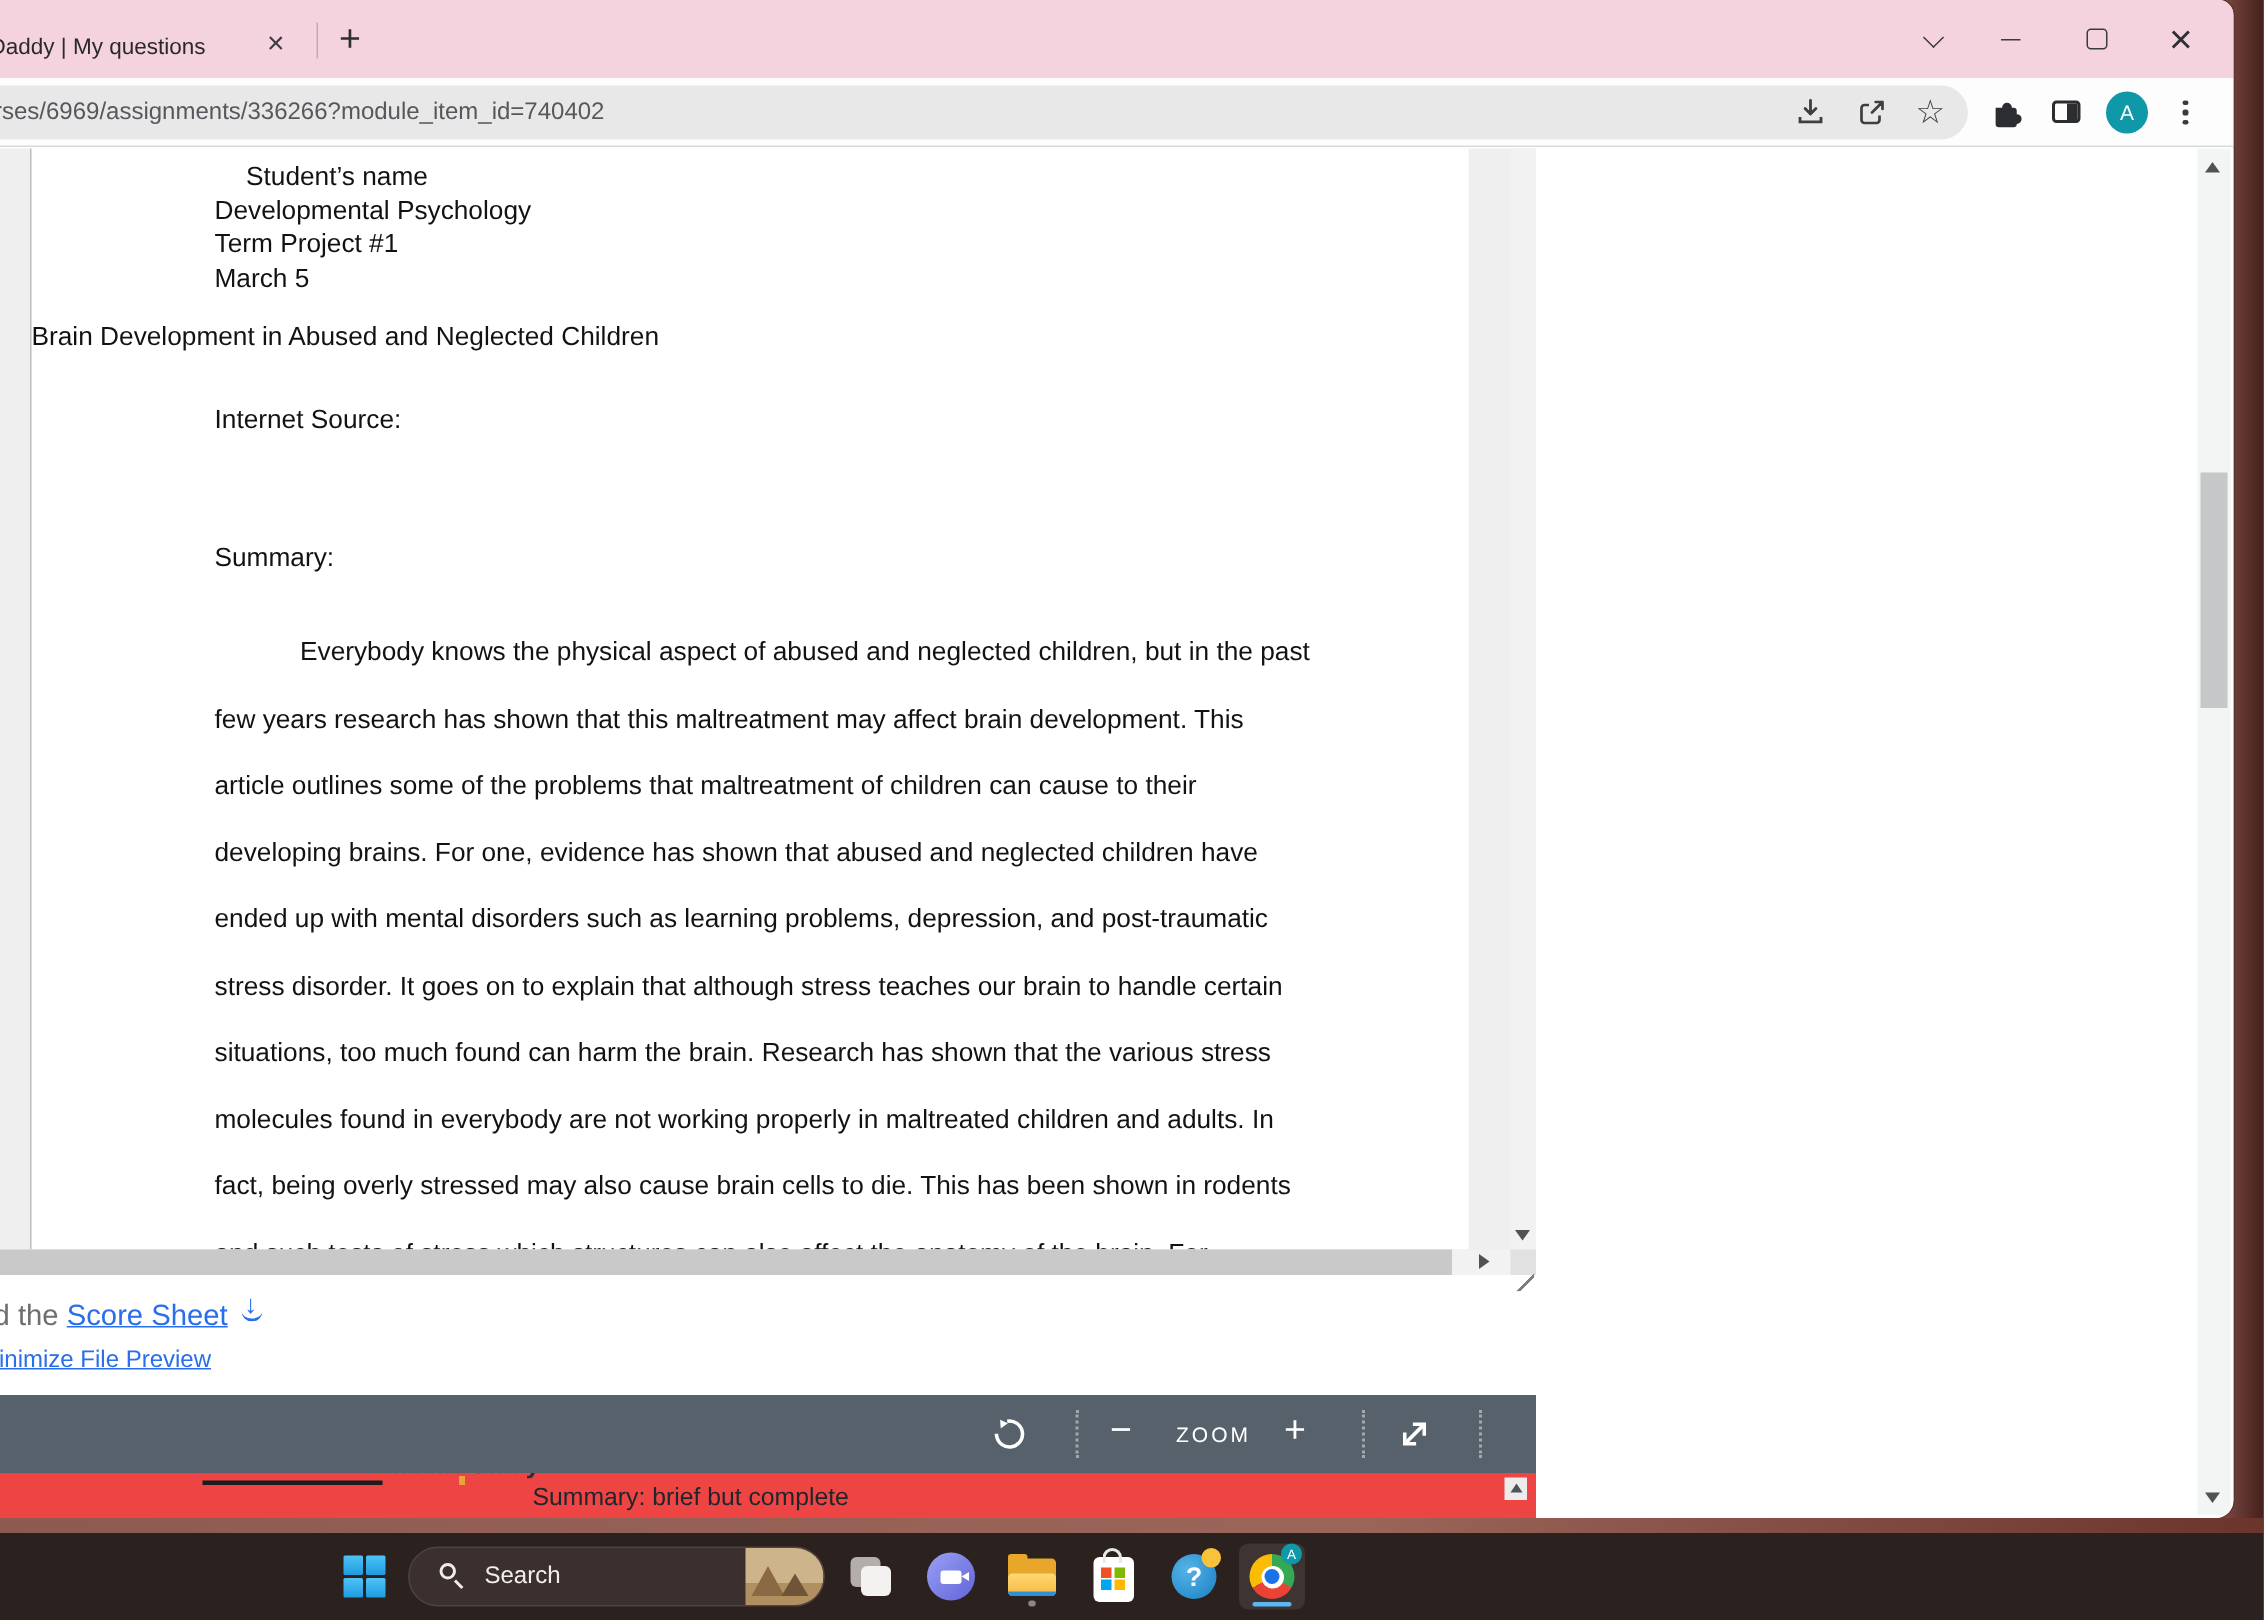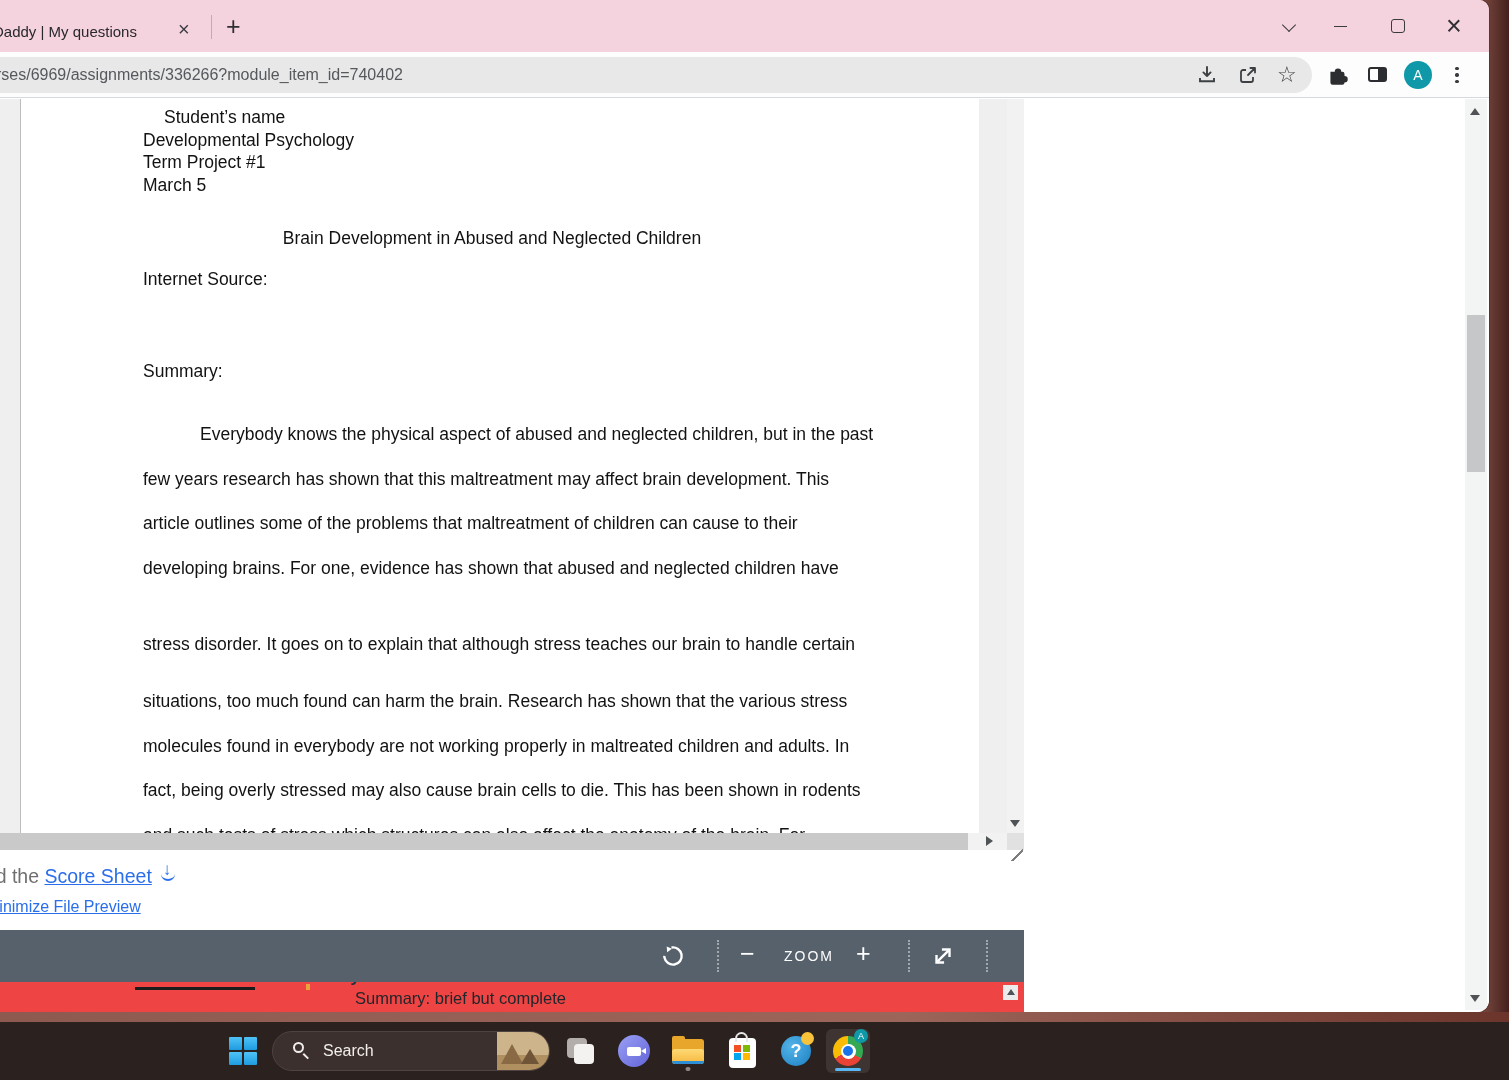--- a/index.html
+++ b/index.html
@@ -33,25 +33,25 @@
     color:#fff;font-size:14px;text-align:center;line-height:28px;}
   .dots{position:absolute;left:1452px;top:11px;width:10px;height:24px;display:flex;flex-direction:column;align-items:center;justify-content:center;gap:3px;}
   .dots i{width:3.4px;height:3.4px;border-radius:50%;background:#3a3b3e;}
   
   .content{position:absolute;left:0;top:99px;right:0;bottom:0;background:#fff;}
   .preview1{position:absolute;left:0;top:0;width:1024px;height:751px;background:#efefef;}
   .docpage{position:absolute;left:20px;top:0;width:959px;height:734px;background:#fff;border-left:1px solid #bdbdbd;
     overflow:hidden;font-family:"Liberation Serif",serif;font-size:17.5px;color:#121212;}
   .docpage .line{position:absolute;left:122px;white-space:nowrap;}
   .l-h0{top:8px;margin-left:21px;} .l-h1{top:31px;text-align:center;} .l-h2{top:53px;} .l-h3{top:76px;}
-  .l-title{top:129px;left:0 !important;width:942px;text-align:center;}
+  .l-title{top:115px;left:0 !important;width:942px;}
   .l-src{top:170px;} .l-sum{top:262px;}
   .l-link{top:216px;color:#2323cc;text-decoration:underline;cursor:pointer;}
   .l-b0{top:325px;padding-left:57px;} .l-b1{top:370px;} .l-b2{top:414px;} .l-b3{top:459px;}
-  .l-b4{top:503px;} .l-b5{top:535px;text-align:center;} .l-b6{top:592px;} .l-b7{top:637px;}
+  .l-b4{top:503px;} .l-b5{top:548px;text-align:center;} .l-b6{top:592px;} .l-b7{top:637px;}
   .l-b8{top:681px;} .l-b9{top:726px;}
   .v-scroll{position:absolute;right:0;top:0;width:17px;height:734px;background:#f2f2f2;}
   .h-scroll{position:absolute;left:0;bottom:0;width:1007px;height:17px;background:#f2f2f2;}
   .h-thumb{position:absolute;left:0;top:0;width:968px;height:17px;background:#c9c9c9;}
   .tri-up{width:0;height:0;border-left:5px solid transparent;border-right:5px solid transparent;border-bottom:7px solid #4f5355;}
   .tri-down{width:0;height:0;border-left:5px solid transparent;border-right:5px solid transparent;border-top:7px solid #4f5355;}
   .tri-right{width:0;height:0;border-top:5px solid transparent;border-bottom:5px solid transparent;border-left:7px solid #4f5355;}
   .v-scroll .tri-down{position:absolute;left:3px;bottom:6px;}
   .h-scroll .tri-right{position:absolute;left:986px;top:3px;}
   .scroll-corner{position:absolute;right:0;bottom:0;width:17px;height:17px;background:#e1e1e1;}
@@ -206,20 +206,21 @@
           <div class="line l-h1">Developmental Psychology</div>
           <div class="line l-h2">Term Project #1</div>
           <div class="line l-h3">March 5</div>
           <div class="line l-title">Brain Development in Abused and Neglected Children</div>
           <div class="line l-src">Internet Source:</div>
           <div class="line l-sum">Summary:</div>
           <div class="line l-b0">Everybody knows the physical aspect of abused and neglected children, but in the past</div>
           <div class="line l-b1">few years research has shown that this maltreatment may affect brain development.  This</div>
           <div class="line l-b2">article outlines some of the problems that maltreatment of children can cause to their</div>
           <div class="line l-b3">developing brains.  For one, evidence has shown that abused and neglected children have</div>
+          <div class="line l-b4">ended up with mental disorders such as learning problems, depression, and post-traumatic</div>
           <div class="line l-b5">stress disorder.  It goes on to explain that although stress teaches our brain to handle certain</div>
           <div class="line l-b6">situations, too much found can harm the brain.  Research has shown that the various stress</div>
           <div class="line l-b7">molecules found in everybody are not working properly in maltreated children and adults.  In</div>
           <div class="line l-b8">fact, being overly stressed may also cause brain cells to die.  This has been shown in rodents</div>
           <div class="line l-b9">and such tests of stress which structures can also affect the anatomy of the brain. For</div>
         </div>
         <div class="v-scroll">
           <div class="tri-down"></div>
         </div>
         <div class="h-scroll">

